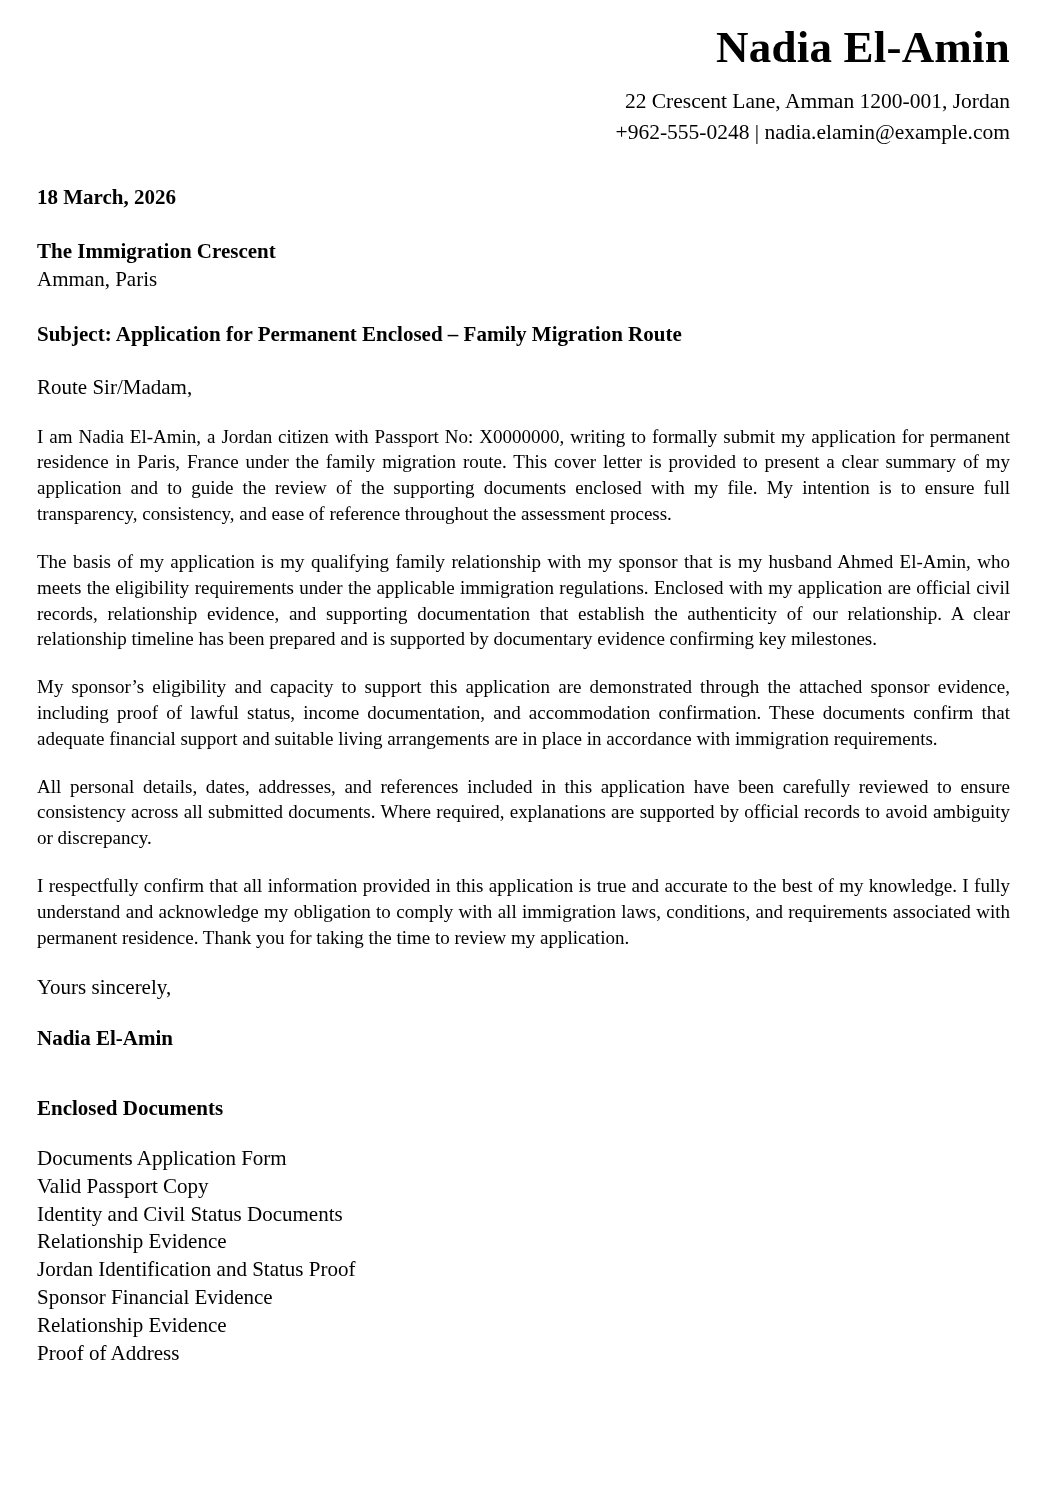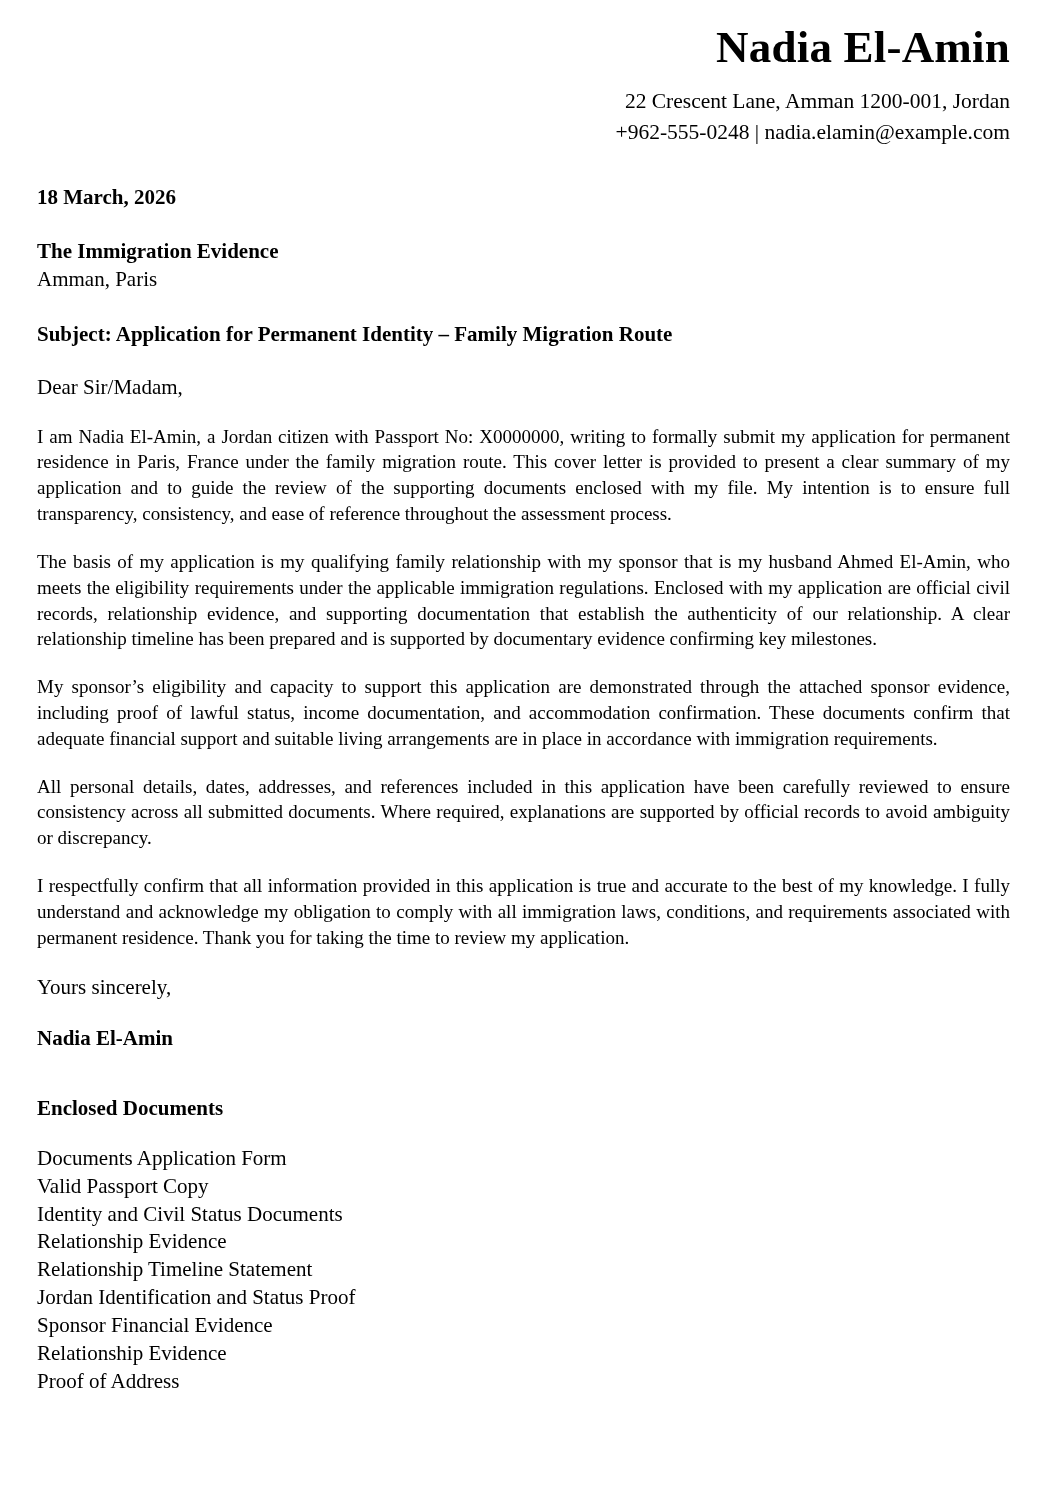--- a/index.html
+++ b/index.html
@@ -126,47 +126,46 @@
 
   <header class="letterhead">
     <h1 class="sender-name">Nadia El-Amin</h1>
     <div class="sender-contact-line">22 Crescent Lane, Amman 1200-001, Jordan</div>
     <div class="sender-contact-line">+962-555-0248 | nadia.elamin@example.com</div>
   </header>
 
   <div class="date-line">18 March, 2026</div>
 
   <div class="recipient">
-    <div class="recipient-office">The Immigration Evidence</div>
+    <div class="recipient-office">The Immigration Crescent</div>
     <div class="recipient-city">Amman, Paris</div>
   </div>
 
-  <div class="subject-line">Subject: Application for Permanent Identity – Family Migration Route</div>
+  <div class="subject-line">Subject: Application for Permanent Enclosed – Family Migration Route</div>
 
-  <div class="salutation">Dear Sir/Madam,</div>
+  <div class="salutation">Route Sir/Madam,</div>
 
   <section class="body-block">
     <p class="body-para">I am Nadia El-Amin, a Jordan citizen with Passport No: X0000000, writing to formally submit my application for permanent residence in Paris, France under the family migration route. This cover letter is provided to present a clear summary of my application and to guide the review of the supporting documents enclosed with my file. My intention is to ensure full transparency, consistency, and ease of reference throughout the assessment process.</p>
     <p class="body-para">The basis of my application is my qualifying family relationship with my sponsor that is my husband Ahmed El-Amin, who meets the eligibility requirements under the applicable immigration regulations. Enclosed with my application are official civil records, relationship evidence, and supporting documentation that establish the authenticity of our relationship. A clear relationship timeline has been prepared and is supported by documentary evidence confirming key milestones.</p>
     <p class="body-para">My sponsor’s eligibility and capacity to support this application are demonstrated through the attached sponsor evidence, including proof of lawful status, income documentation, and accommodation confirmation. These documents confirm that adequate financial support and suitable living arrangements are in place in accordance with immigration requirements.</p>
     <p class="body-para">All personal details, dates, addresses, and references included in this application have been carefully reviewed to ensure consistency across all submitted documents. Where required, explanations are supported by official records to avoid ambiguity or discrepancy.</p>
     <p class="body-para">I respectfully confirm that all information provided in this application is true and accurate to the best of my knowledge. I fully understand and acknowledge my obligation to comply with all immigration laws, conditions, and requirements associated with permanent residence. Thank you for taking the time to review my application.</p>
   </section>
 
   <div class="closing">Yours sincerely,</div>
   <div class="signature-name">Nadia El-Amin</div>
 
   <section class="enclosures">
     <div class="enclosures-heading">Enclosed Documents</div>
     <ul class="enclosures-list">
       <li class="enclosure-item">Documents Application Form</li>
       <li class="enclosure-item">Valid Passport Copy</li>
       <li class="enclosure-item">Identity and Civil Status Documents</li>
       <li class="enclosure-item">Relationship Evidence</li>
-      <li class="enclosure-item">Relationship Timeline Statement</li>
       <li class="enclosure-item">Jordan Identification and Status Proof</li>
       <li class="enclosure-item">Sponsor Financial Evidence</li>
       <li class="enclosure-item">Relationship Evidence</li>
       <li class="enclosure-item">Proof of Address</li>
 
     </ul>
   </section>
 
 </div>
 

